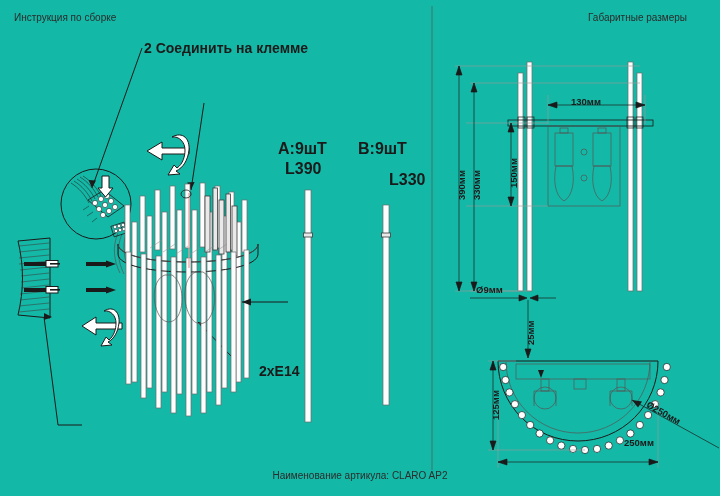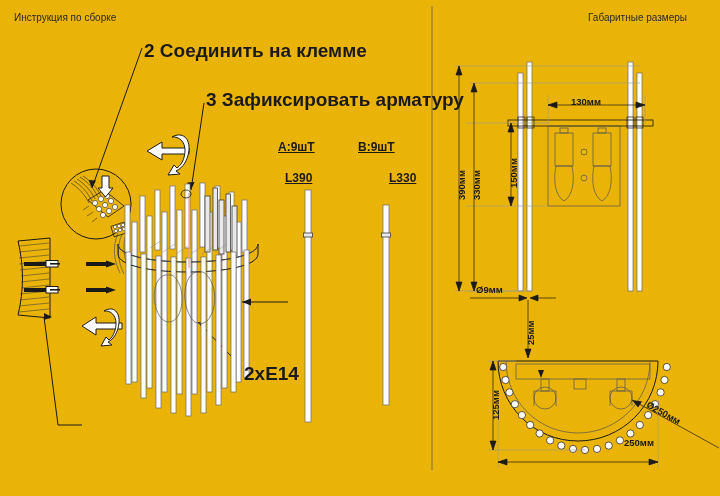--- a/index.html
+++ b/index.html
@@ -1,24 +1,24 @@
 <!DOCTYPE html>
 <html><head>
 <meta charset="utf-8">
 <title>CLARO AP2</title>
 <style>
   html,body{margin:0;padding:0;background:#ffffff;}
   body{width:720px;height:496px;overflow:hidden;
        font-family:"Liberation Sans","DejaVu Sans",sans-serif;color:#1a1a1a;}
-  #sheet{position:relative;width:720px;height:496px;background:#eab308;}
+  #sheet{position:relative;width:720px;height:496px;background:#14b8a6;}
 
   .txt{position:absolute;white-space:nowrap;}
   .hdr{font-size:10px;color:#2b2b2b;}
-  .callout{font-size:19px;font-weight:bold;color:#1a1a1a;}
-  .partlbl{font-size:12px;font-weight:bold;color:#1a1a1a;text-decoration:underline;}
+  .callout{font-size:14px;font-weight:bold;color:#1a1a1a;}
+  .partlbl{font-size:16px;font-weight:bold;color:#1a1a1a;}
   .dim{font-size:9.5px;font-weight:bold;color:#1a1a1a;}
   .dim.vert{transform-origin:0 0;transform:rotate(-90deg);}
   .dim.rot{transform-origin:0 0;}
   .footer{font-size:10px;color:#2b2b2b;}
 
   svg{position:absolute;left:0;top:0;}
   .ln{stroke:#1a1a1a;fill:none;}
   .thin{stroke:#555;stroke-width:.7;fill:none;}
   .glass{stroke:#6b6b6b;stroke-width:.7;fill:#fdfdfd;}
   .glassd{stroke:#3a3a3a;stroke-width:.8;fill:#e9e9e9;}
@@ -387,34 +387,34 @@
       </g>
 
       <g>
         <line class="dimln" x1="719" y1="448" x2="632" y2="400"></line>
         <path class="blk" d="M632 400 l10 1.5 l-4 6 z"></path>
       </g>
     </g>
   </svg>
 
   <div class="txt callout" style="left:144px;top:40px;">2 Соединить на клемме</div>
-  <div class="txt callout" style="left:206px;top:89px;">3 Зафиксировать арматуру</div>
-
-  <div class="txt callout" style="left:244px;top:363px;">2xE14</div>
+
+  <div class="txt callout" style="left:238px;top:363px;padding-left:21px;">2xE14</div>
 
   <div class="txt partlbl" style="left:278px;top:140px;">A:9шТ</div>
-  <div class="txt partlbl" style="left:285px;top:171px;">L390</div>
+  <div class="txt partlbl" style="left:285px;top:160px;">L390</div>
   <div class="txt partlbl" style="left:358px;top:140px;">B:9шТ</div>
   <div class="txt partlbl" style="left:365px;top:171px;margin-left:24px;">L330</div>
 
   <div class="txt dim vert" style="left:456px;top:200px;">390мм</div>
   <div class="txt dim vert" style="left:471px;top:200px;">330мм</div>
   <div class="txt dim vert" style="left:508px;top:188px;">150мм</div>
   <div class="txt dim" style="left:571px;top:96px;">130мм</div>
   <div class="txt dim" style="left:476px;top:284px;">Ø9мм</div>
   <div class="txt dim vert" style="left:525px;top:345px;">25мм</div>
 
   <div class="txt dim vert" style="left:490px;top:420px;">125мм</div>
   <div class="txt dim" style="left:576px;top:437px;padding-left:48px;">250мм</div>
   <div class="txt dim rot" style="left:650px;top:399px;transform:rotate(29deg);">Ø250мм</div>
 
+  <div class="txt footer" style="left:0;top:470px;width:720px;text-align:center;">Наименование артикула: CLARO AP2</div>
 
 </div>
 
 </body></html>

